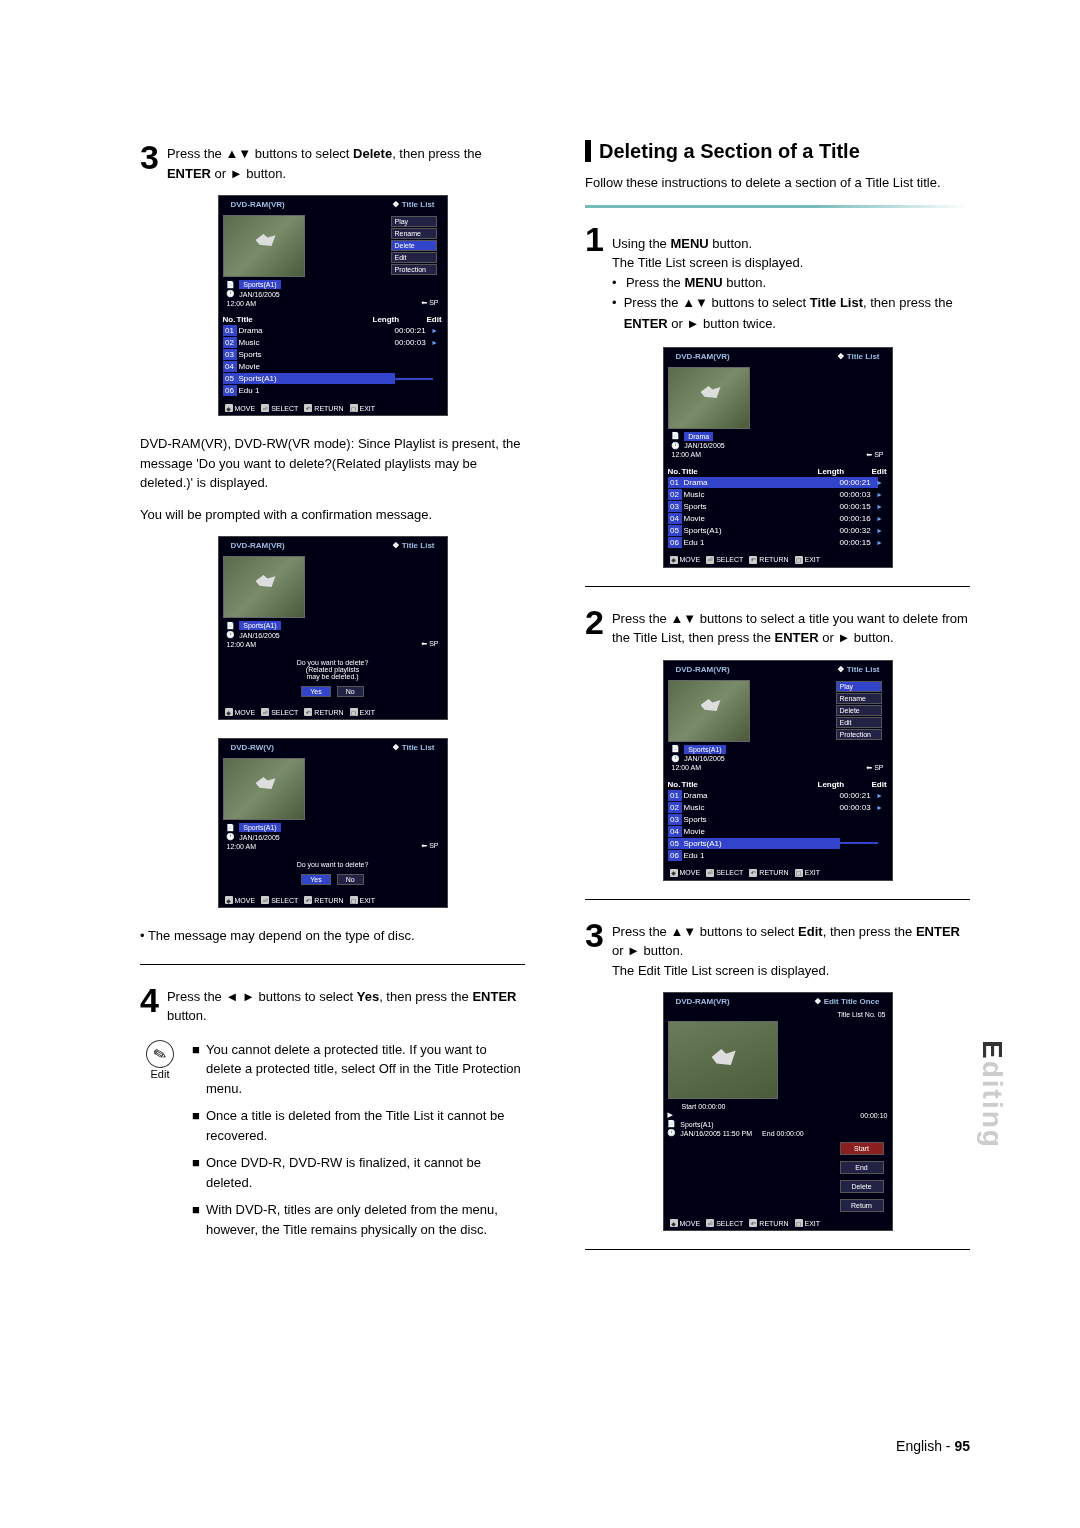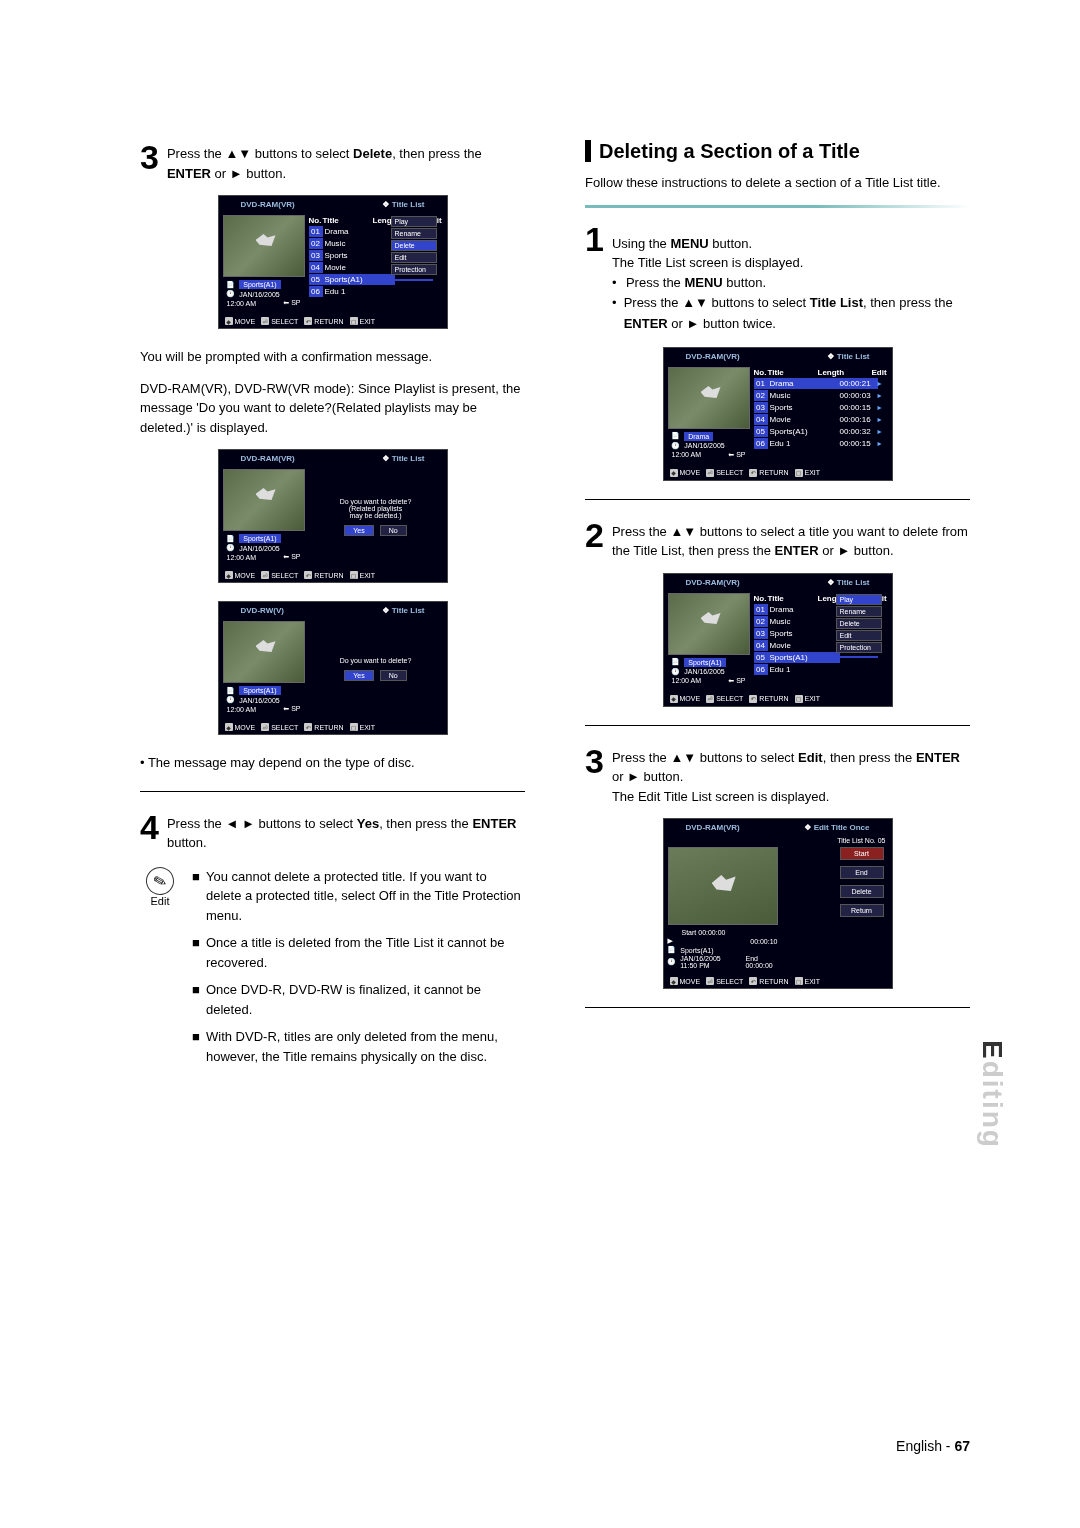--- a/index.html
+++ b/index.html
@@ -39,28 +39,29 @@
       width: 230px;
       margin: 10px auto 18px;
       background: #000014;
       color: #fff;
       font-size: 8px;
       border: 1px solid #444;
     }
     .osd-head {
       display: flex;
       justify-content: space-between;
-      padding: 4px 22px;
+      padding: 4px 12px;
       color: #9bd;
       font-weight: bold;
     }
     .osd-body {
       display: flex;
       padding: 2px 4px 4px 4px;
       gap: 4px;
+      flex-direction: column;
     }
     .osd-thumb {
       width: 82px;
       height: 62px;
       background: linear-gradient(135deg, #5a6b4a, #7a8b6a, #4a5b3a);
       border: 1px solid #666;
       position: relative;
     }
     .osd-thumb::after {
       content: '';
@@ -418,22 +419,22 @@
             <span class="osd-key">↶</span>
             <span>RETURN</span>
           </div>
         <div class="osd-foot-item">
             <span class="osd-key">▢</span>
             <span>EXIT</span>
           </div>
       </div>
     </div>
 
+    <div class="para">DVD-RAM(VR), DVD-RW(VR mode):  Since Playlist is present, the message 'Do you want to delete?(Related playlists may be deleted.)' is displayed.</div>
     <div class="para">You will be prompted with a confirmation message.</div>
-    <div class="para">DVD-RAM(VR), DVD-RW(VR mode):  Since Playlist is present, the message 'Do you want to delete?(Related playlists may be deleted.)' is displayed.</div>
 
     <div class="osd">
       <div class="osd-head">
         <span>DVD-RAM(VR)</span>
         <span><span style="color:#fff;">❖ </span><span>Title List</span></span>
       </div>
       <div class="osd-body">
         <div>
           <div class="osd-thumb"></div>
           <div class="osd-meta">
@@ -858,14 +859,14 @@
 
     <hr class="hr">
   </div>
 </div>
 
 <div class="side-tab">
   <span class="dark">E</span><span class="light">diting</span>
 </div>
 
 <div class="footer">
-  <span>English - </span><b>67</b>
+  <span>English - </span><b>95</b>
 </div>
 
 </body></html>

